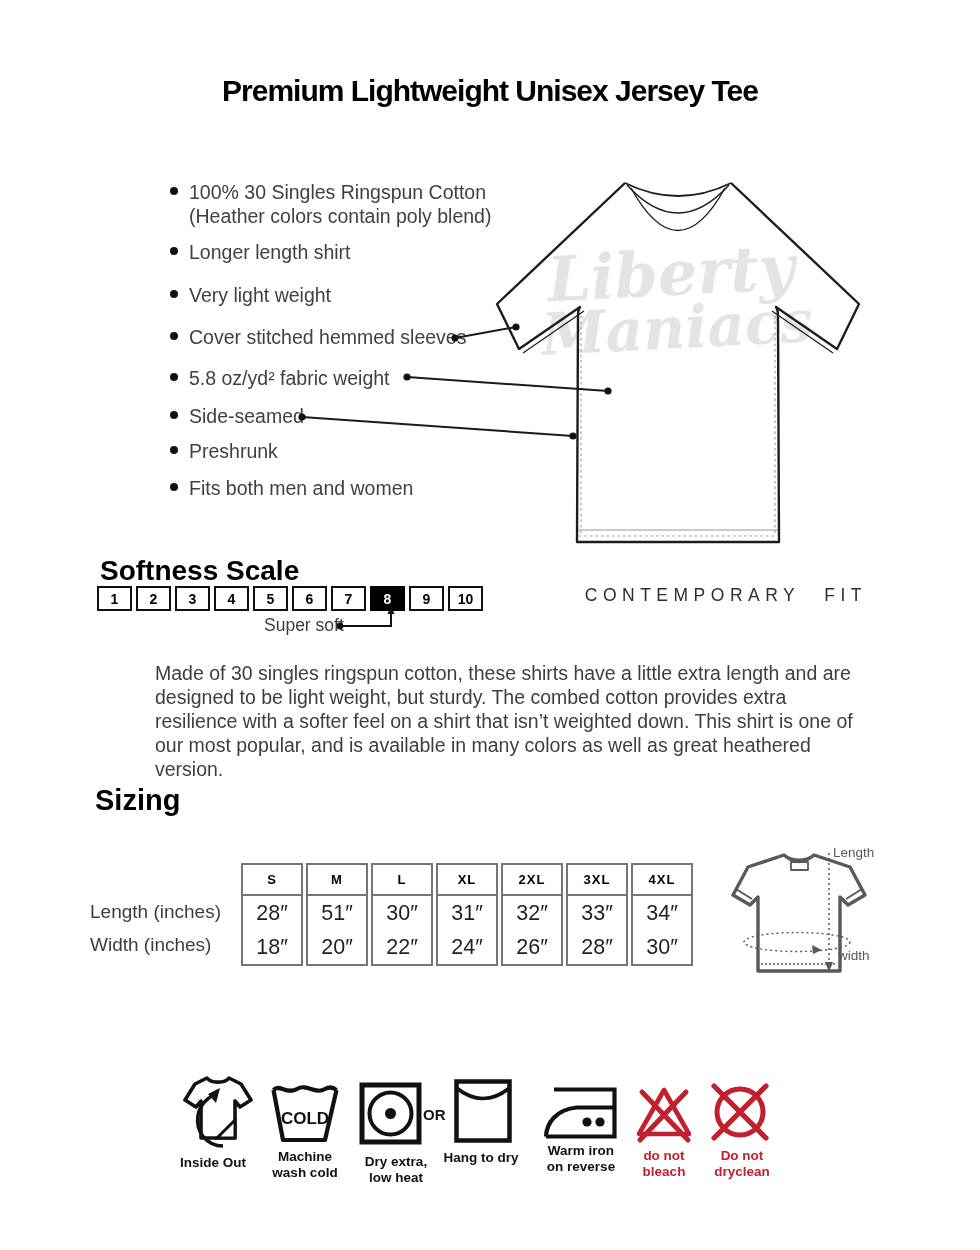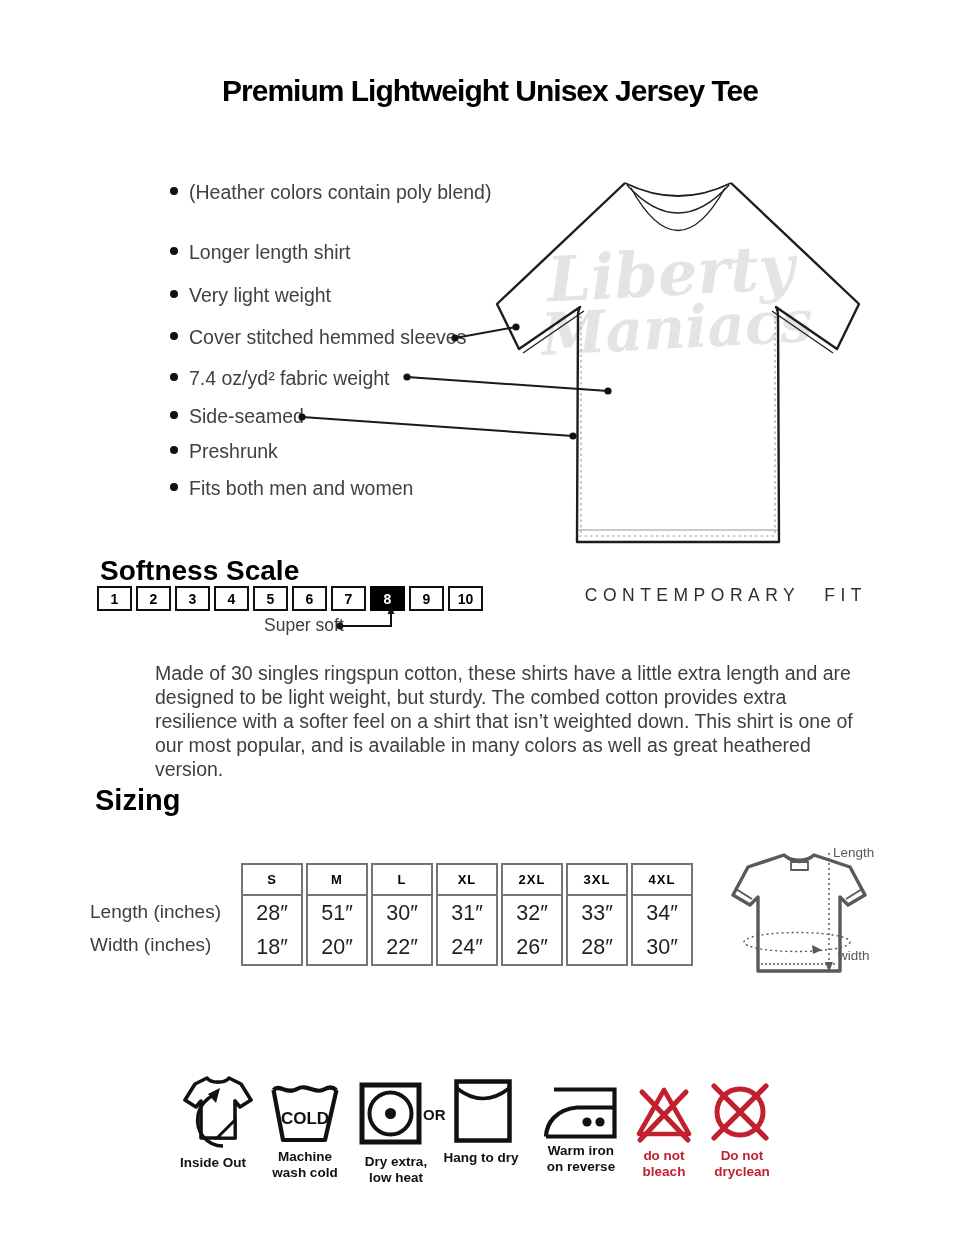--- a/index.html
+++ b/index.html
@@ -57,37 +57,38 @@
 </head>
 <body>
 
 <div class="page">
 
   <h1 class="title">Premium Lightweight Unisex Jersey Tee</h1>
 
   <div>
     <div class="feat" style="top:180px">
       <span class="dot"></span>
+      <span>100% 30 Singles Ringspun Cotton</span>
       <span class="sub">(Heather colors contain poly blend)</span>
     </div>
     <div class="feat" style="top:240px">
       <span class="dot"></span>
       <span>Longer length shirt</span>
     </div>
     <div class="feat" style="top:283px">
       <span class="dot"></span>
       <span>Very light weight</span>
     </div>
     <div class="feat" style="top:325px">
       <span class="dot"></span>
       <span>Cover stitched hemmed sleeves</span>
     </div>
     <div class="feat" style="top:366px">
       <span class="dot"></span>
-      <span>7.4 oz/yd² fabric weight</span>
+      <span>5.8 oz/yd² fabric weight</span>
     </div>
     <div class="feat" style="top:404px">
       <span class="dot"></span>
       <span>Side-seamed</span>
     </div>
     <div class="feat" style="top:439px">
       <span class="dot"></span>
       <span>Preshrunk</span>
     </div>
     <div class="feat" style="top:476px">

